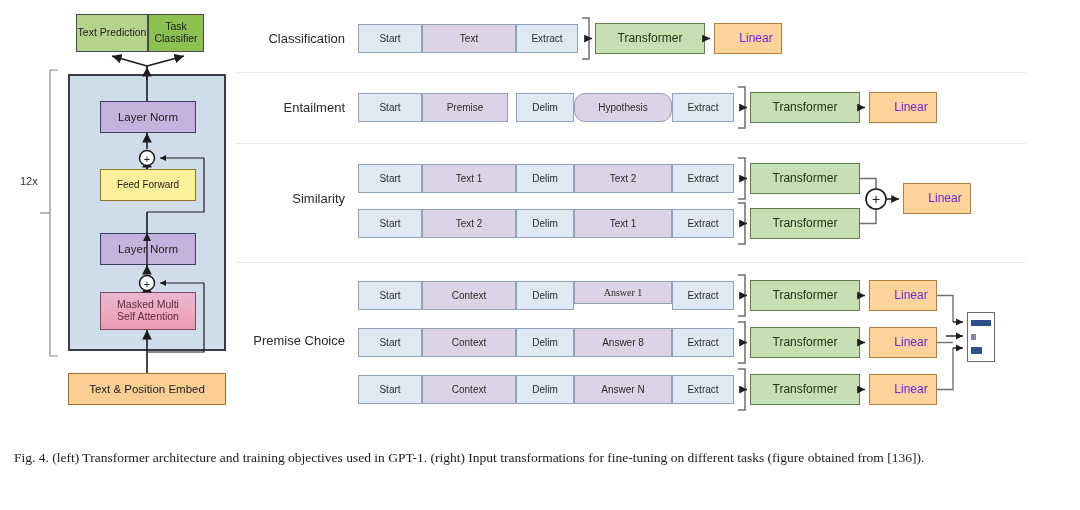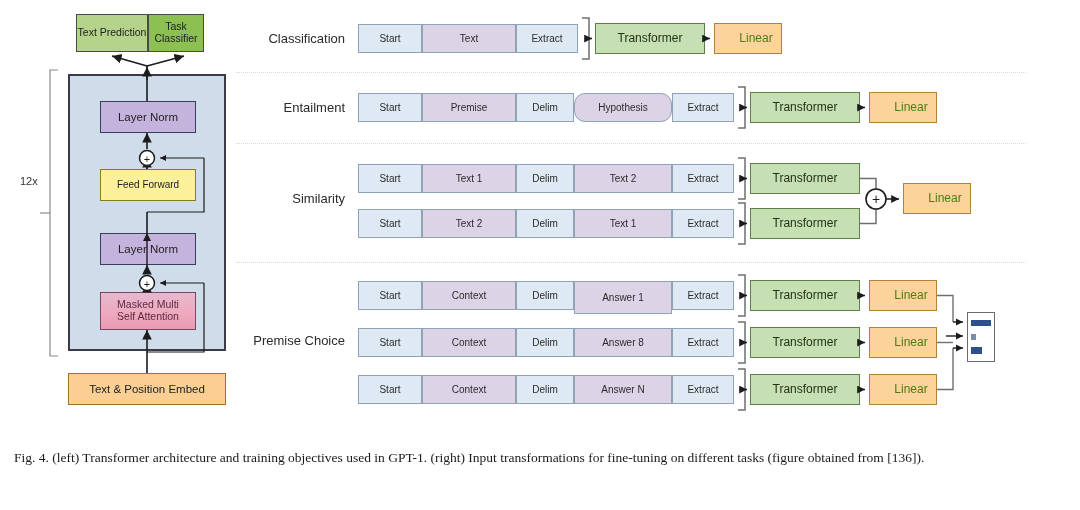--- a/index.html
+++ b/index.html
@@ -35,21 +35,21 @@
   .lbl12x{position:absolute;left:20px;top:175px;font-size:11px;color:#333;}
 
   
   .rowlabel{position:absolute;text-align:right;font-size:13px;color:#2a2a2a;
             transform:translateY(-50%);}
 
   .tok{background:#dfe9f3;border:1px solid #8fa3b8;font-size:10px;color:#2b2b2b;}
   .tok.lex{background:#ddd3e6;}
 
   .tf{background:#c6dfb3;border:1px solid #5f7f4a;font-size:12px;color:#243318;}
-  .lin{background:#fbd39b;border:1px solid #b5803a;font-size:12px;color:#4d7c0f;padding-left:16px;}
+  .lin{background:#fbd39b;border:1px solid #b5803a;font-size:12px;color:#6d28d9;padding-left:16px;}
 
   
   .scorebox{position:absolute;background:#ffffff;border:1.5px solid #6b6b6b;}
   .scorebar{position:absolute;background:#2c4f8e;}
   .scorebar.mid{background:#7d8da3;}
 
   
   .sep{position:absolute;height:0;border-top:1px dotted #d8d8d8;}
 
   
@@ -103,21 +103,21 @@
 
   <div class="rowlabel" style="left:215px;top:38px;width:130px;">Classification</div>
   <div class="box tok" style="left:358px;top:24px;width:64px;height:29px;">Start</div>
   <div class="box tok lex" style="left:422px;top:24px;width:94px;height:29px;">Text</div>
   <div class="box tok" style="left:516px;top:24px;width:62px;height:29px;">Extract</div>
   <div class="box tf" style="left:595px;top:23px;width:110px;height:31px;">Transformer</div>
   <div class="box lin" style="left:714px;top:23px;width:68px;height:31px;">Linear</div>
 
   <div class="rowlabel" style="left:215px;top:107px;width:130px;">Entailment</div>
   <div class="box tok" style="left:358px;top:93px;width:64px;height:29px;">Start</div>
-  <div class="box tok lex" style="left:422px;top:93px;width:94px;height:29px;">Premise</div>
+  <div class="box tok lex" style="left:422px;top:93px;width:86px;height:29px;">Premise</div>
   <div class="box tok" style="left:516px;top:93px;width:58px;height:29px;">Delim</div>
   <div class="box tok lex" style="left:574px;top:93px;width:98px;height:29px;border-radius:11px;">Hypothesis</div>
   <div class="box tok" style="left:672px;top:93px;width:62px;height:29px;">Extract</div>
   <div class="box tf" style="left:750px;top:92px;width:110px;height:31px;">Transformer</div>
   <div class="box lin" style="left:869px;top:92px;width:68px;height:31px;">Linear</div>
 
   <div class="rowlabel" style="left:215px;top:198px;width:130px;">Similarity</div>
   <div class="box tok" style="left:358px;top:164px;width:64px;height:29px;">Start</div>
   <div class="box tok lex" style="left:422px;top:164px;width:94px;height:29px;">Text 1</div>
   <div class="box tok" style="left:516px;top:164px;width:58px;height:29px;">Delim</div>
@@ -132,21 +132,21 @@
   <div class="box tok" style="left:672px;top:209px;width:62px;height:29px;">Extract</div>
   <div class="box tf" style="left:750px;top:208px;width:110px;height:31px;">Transformer</div>
 
   <div class="box lin" style="left:903px;top:183px;width:68px;height:31px;">Linear</div>
 
   <div class="rowlabel" style="left:205px;top:340px;width:140px;">Premise Choice</div>
 
   <div class="box tok" style="left:358px;top:281px;width:64px;height:29px;">Start</div>
   <div class="box tok lex" style="left:422px;top:281px;width:94px;height:29px;">Context</div>
   <div class="box tok" style="left:516px;top:281px;width:58px;height:29px;">Delim</div>
-  <div class="box tok lex" style="left:574px;top:281px;width:98px;height:33px;">Answer 1</div>
+  <div class="box tok lex" style="left:574px;top:281px;width:98px;height:23px;font-family:Liberation Serif, serif;">Answer 1</div>
   <div class="box tok" style="left:672px;top:281px;width:62px;height:29px;">Extract</div>
   <div class="box tf" style="left:750px;top:280px;width:110px;height:31px;">Transformer</div>
   <div class="box lin" style="left:869px;top:280px;width:68px;height:31px;">Linear</div>
 
   <div class="box tok" style="left:358px;top:328px;width:64px;height:29px;">Start</div>
   <div class="box tok lex" style="left:422px;top:328px;width:94px;height:29px;">Context</div>
   <div class="box tok" style="left:516px;top:328px;width:58px;height:29px;">Delim</div>
   <div class="box tok lex" style="left:574px;top:328px;width:98px;height:29px;">Answer 8</div>
   <div class="box tok" style="left:672px;top:328px;width:62px;height:29px;">Extract</div>
   <div class="box tf" style="left:750px;top:327px;width:110px;height:31px;">Transformer</div>

